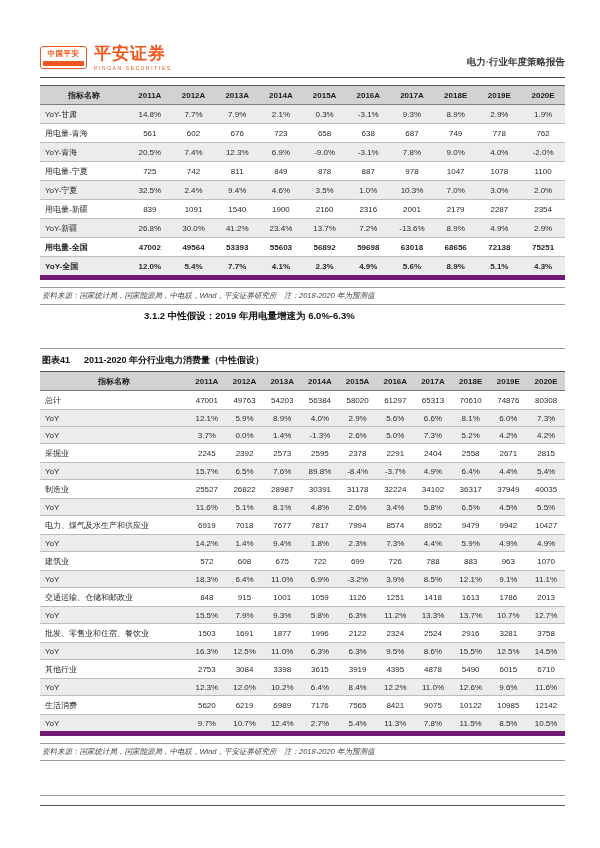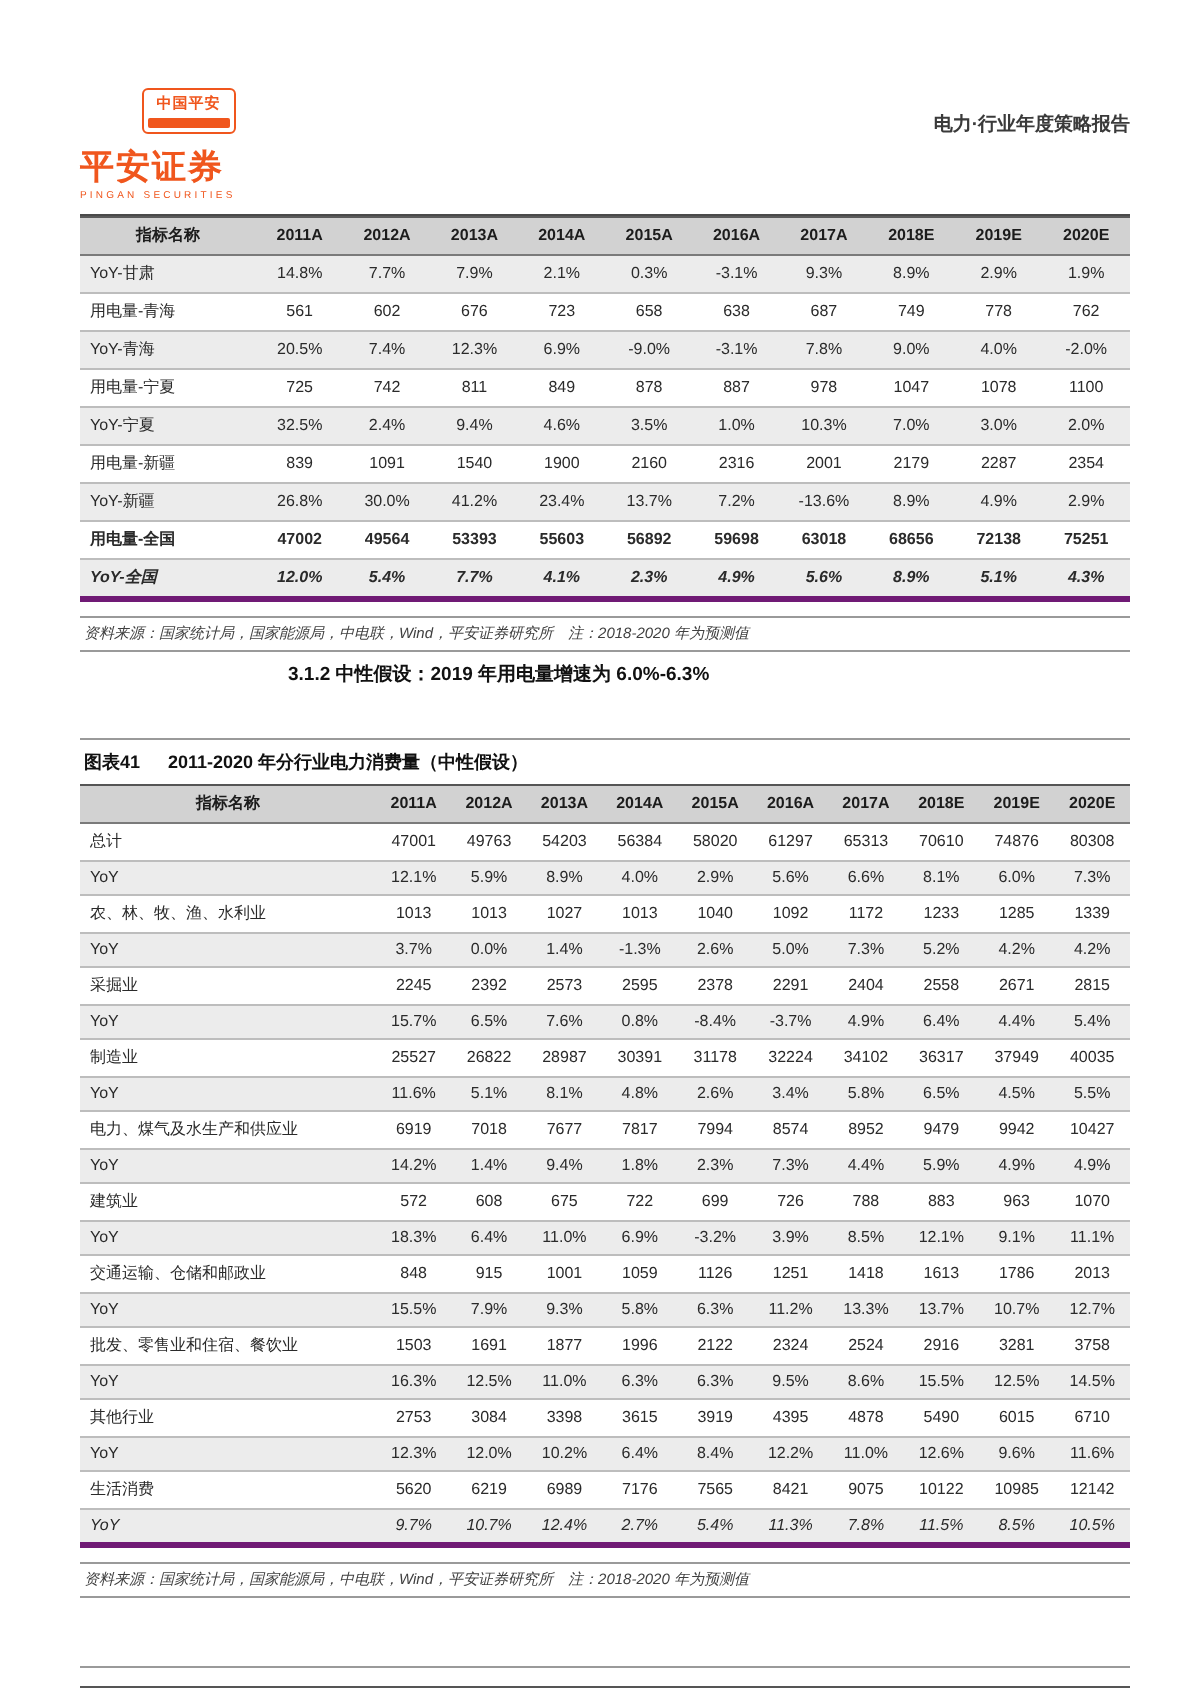--- a/index.html
+++ b/index.html
@@ -7,39 +7,39 @@
   body { display:flex; justify-content:center; }
   .page {
     width:600px; height:848px; background:#ffffff;
     padding:44px 35px 42px 40px;
     display:flex; flex-direction:column;
     font-family:"Liberation Sans","DejaVu Sans",sans-serif;
     color:#222; position:relative;
   }
   
   .hdr { display:flex; justify-content:space-between; align-items:flex-start; }
-  .logo-area { display:flex; align-items:flex-end; gap:7px;flex-direction:column; }
+  .logo-area { display:flex; align-items:center; gap:7px; }
   .logo-box {
     border:1.5px solid #f0561d; border-radius:3px; width:47px; padding:2px 2px 2px;
     display:flex; flex-direction:column; align-items:center; gap:2px;
   }
   .logo-box .logo-cn { color:#f0561d; font-weight:bold; font-size:7.5px; letter-spacing:.5px; white-space:nowrap; }
   .logo-bar { display:block; width:41px; height:5px; background:#f0561d; border-radius:1px; }
   .brand { display:flex; flex-direction:column; margin-top:1px; }
   .brand-name { color:#f0561d; font-weight:bold; font-size:17px; letter-spacing:1px; line-height:1.05; }
   .brand-sub { color:#f0561d; font-size:5px; letter-spacing:1.6px; margin-top:2px; }
   .report-title { font-size:9.5px; font-weight:bold; color:#3a3a3a; margin-top:12px;padding-left:27px; }
   .hdr-rule { border-bottom:1.5px solid #4a4a4a; margin-top:6px; }
   
   table { width:100%; border-collapse:collapse; table-layout:fixed; font-size:8px; }
   table.topline { border-top:1px solid #5a5a5a; }
   thead tr { background:#d2d2d2; border-bottom:1px solid #7a7a7a; }
   thead th { font-weight:bold; padding:3.5px 1px; text-align:center; color:#1c1c1c; }
   tbody tr { border-bottom:1px solid #bdbdbd; }
-  tbody tr:last-child { border-bottom:3px solid #701a75;font-style:italic; }
+  tbody tr:last-child { border-bottom:5px solid #701a75; }
   tbody tr.shaded { background:#ececec; }
   tbody tr.bold td { font-weight:bold; }
   td { padding:3.5px 1px; text-align:center; color:#2a2a2a; }
   td.label-col { text-align:left; padding-left:5px; white-space:nowrap; overflow:hidden; }
   #table-top .label-col, #table-42 .label-col { width:88px; }
   #table-41 .label-col { width:148px; }
   #table-top thead .label-col, #table-41 thead .label-col, #table-42 thead .label-col { text-align:center; padding-left:1px; }
   
   .source-note {
     margin-top:7px; border-top:1px solid #9a9a9a; border-bottom:1px solid #9a9a9a;
@@ -262,33 +262,20 @@
           <td>5.9%</td>
           <td>8.9%</td>
           <td>4.0%</td>
           <td>2.9%</td>
           <td>5.6%</td>
           <td>6.6%</td>
           <td>8.1%</td>
           <td>6.0%</td>
           <td>7.3%</td>
         </tr>
-        <tr>
-          <td class="label-col">农、林、牧、渔、水利业</td>
-          <td>1013</td>
-          <td>1013</td>
-          <td>1027</td>
-          <td>1013</td>
-          <td>1040</td>
-          <td>1092</td>
-          <td>1172</td>
-          <td>1233</td>
-          <td>1285</td>
-          <td>1339</td>
-        </tr>
         <tr class="shaded">
           <td class="label-col">YoY</td>
           <td>3.7%</td>
           <td>0.0%</td>
           <td>1.4%</td>
           <td>-1.3%</td>
           <td>2.6%</td>
           <td>5.0%</td>
           <td>7.3%</td>
           <td>5.2%</td>
@@ -306,21 +293,21 @@
           <td>2404</td>
           <td>2558</td>
           <td>2671</td>
           <td>2815</td>
         </tr>
         <tr class="shaded">
           <td class="label-col">YoY</td>
           <td>15.7%</td>
           <td>6.5%</td>
           <td>7.6%</td>
-          <td>0.8%</td>
+          <td>89.8%</td>
           <td>-8.4%</td>
           <td>-3.7%</td>
           <td>4.9%</td>
           <td>6.4%</td>
           <td>4.4%</td>
           <td>5.4%</td>
         </tr>
         <tr>
           <td class="label-col">制造业</td>
           <td>25527</td>

